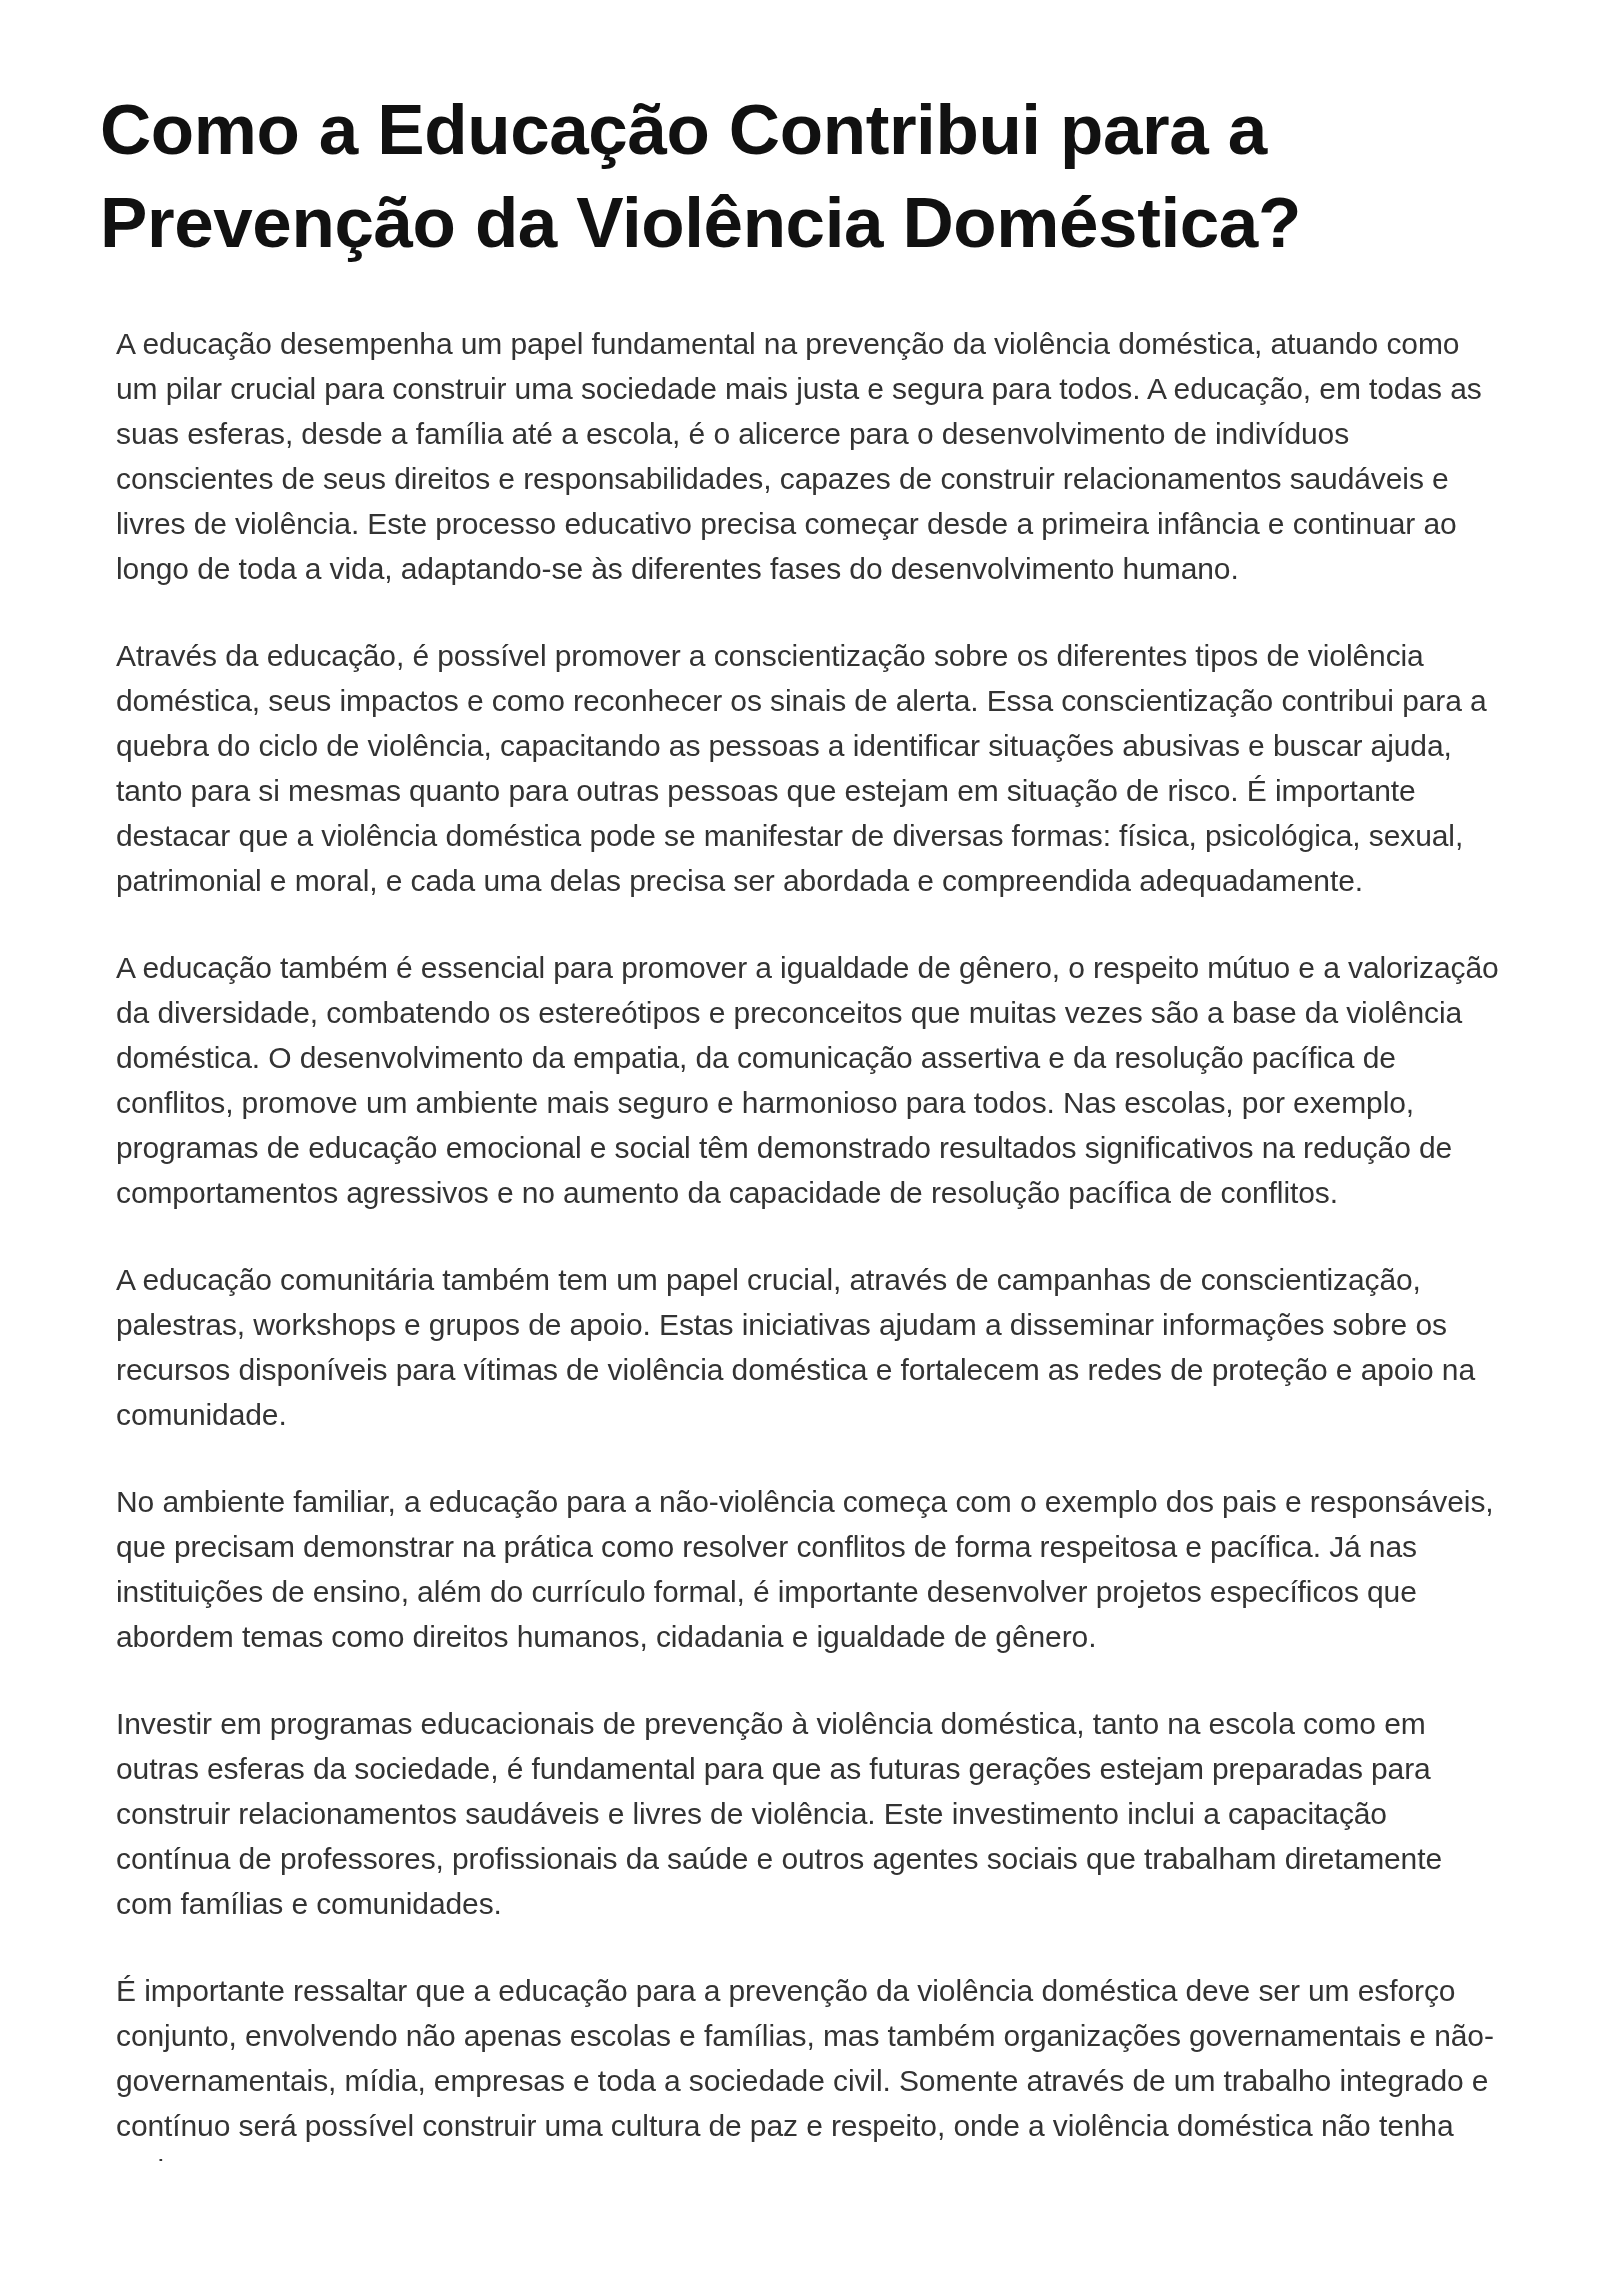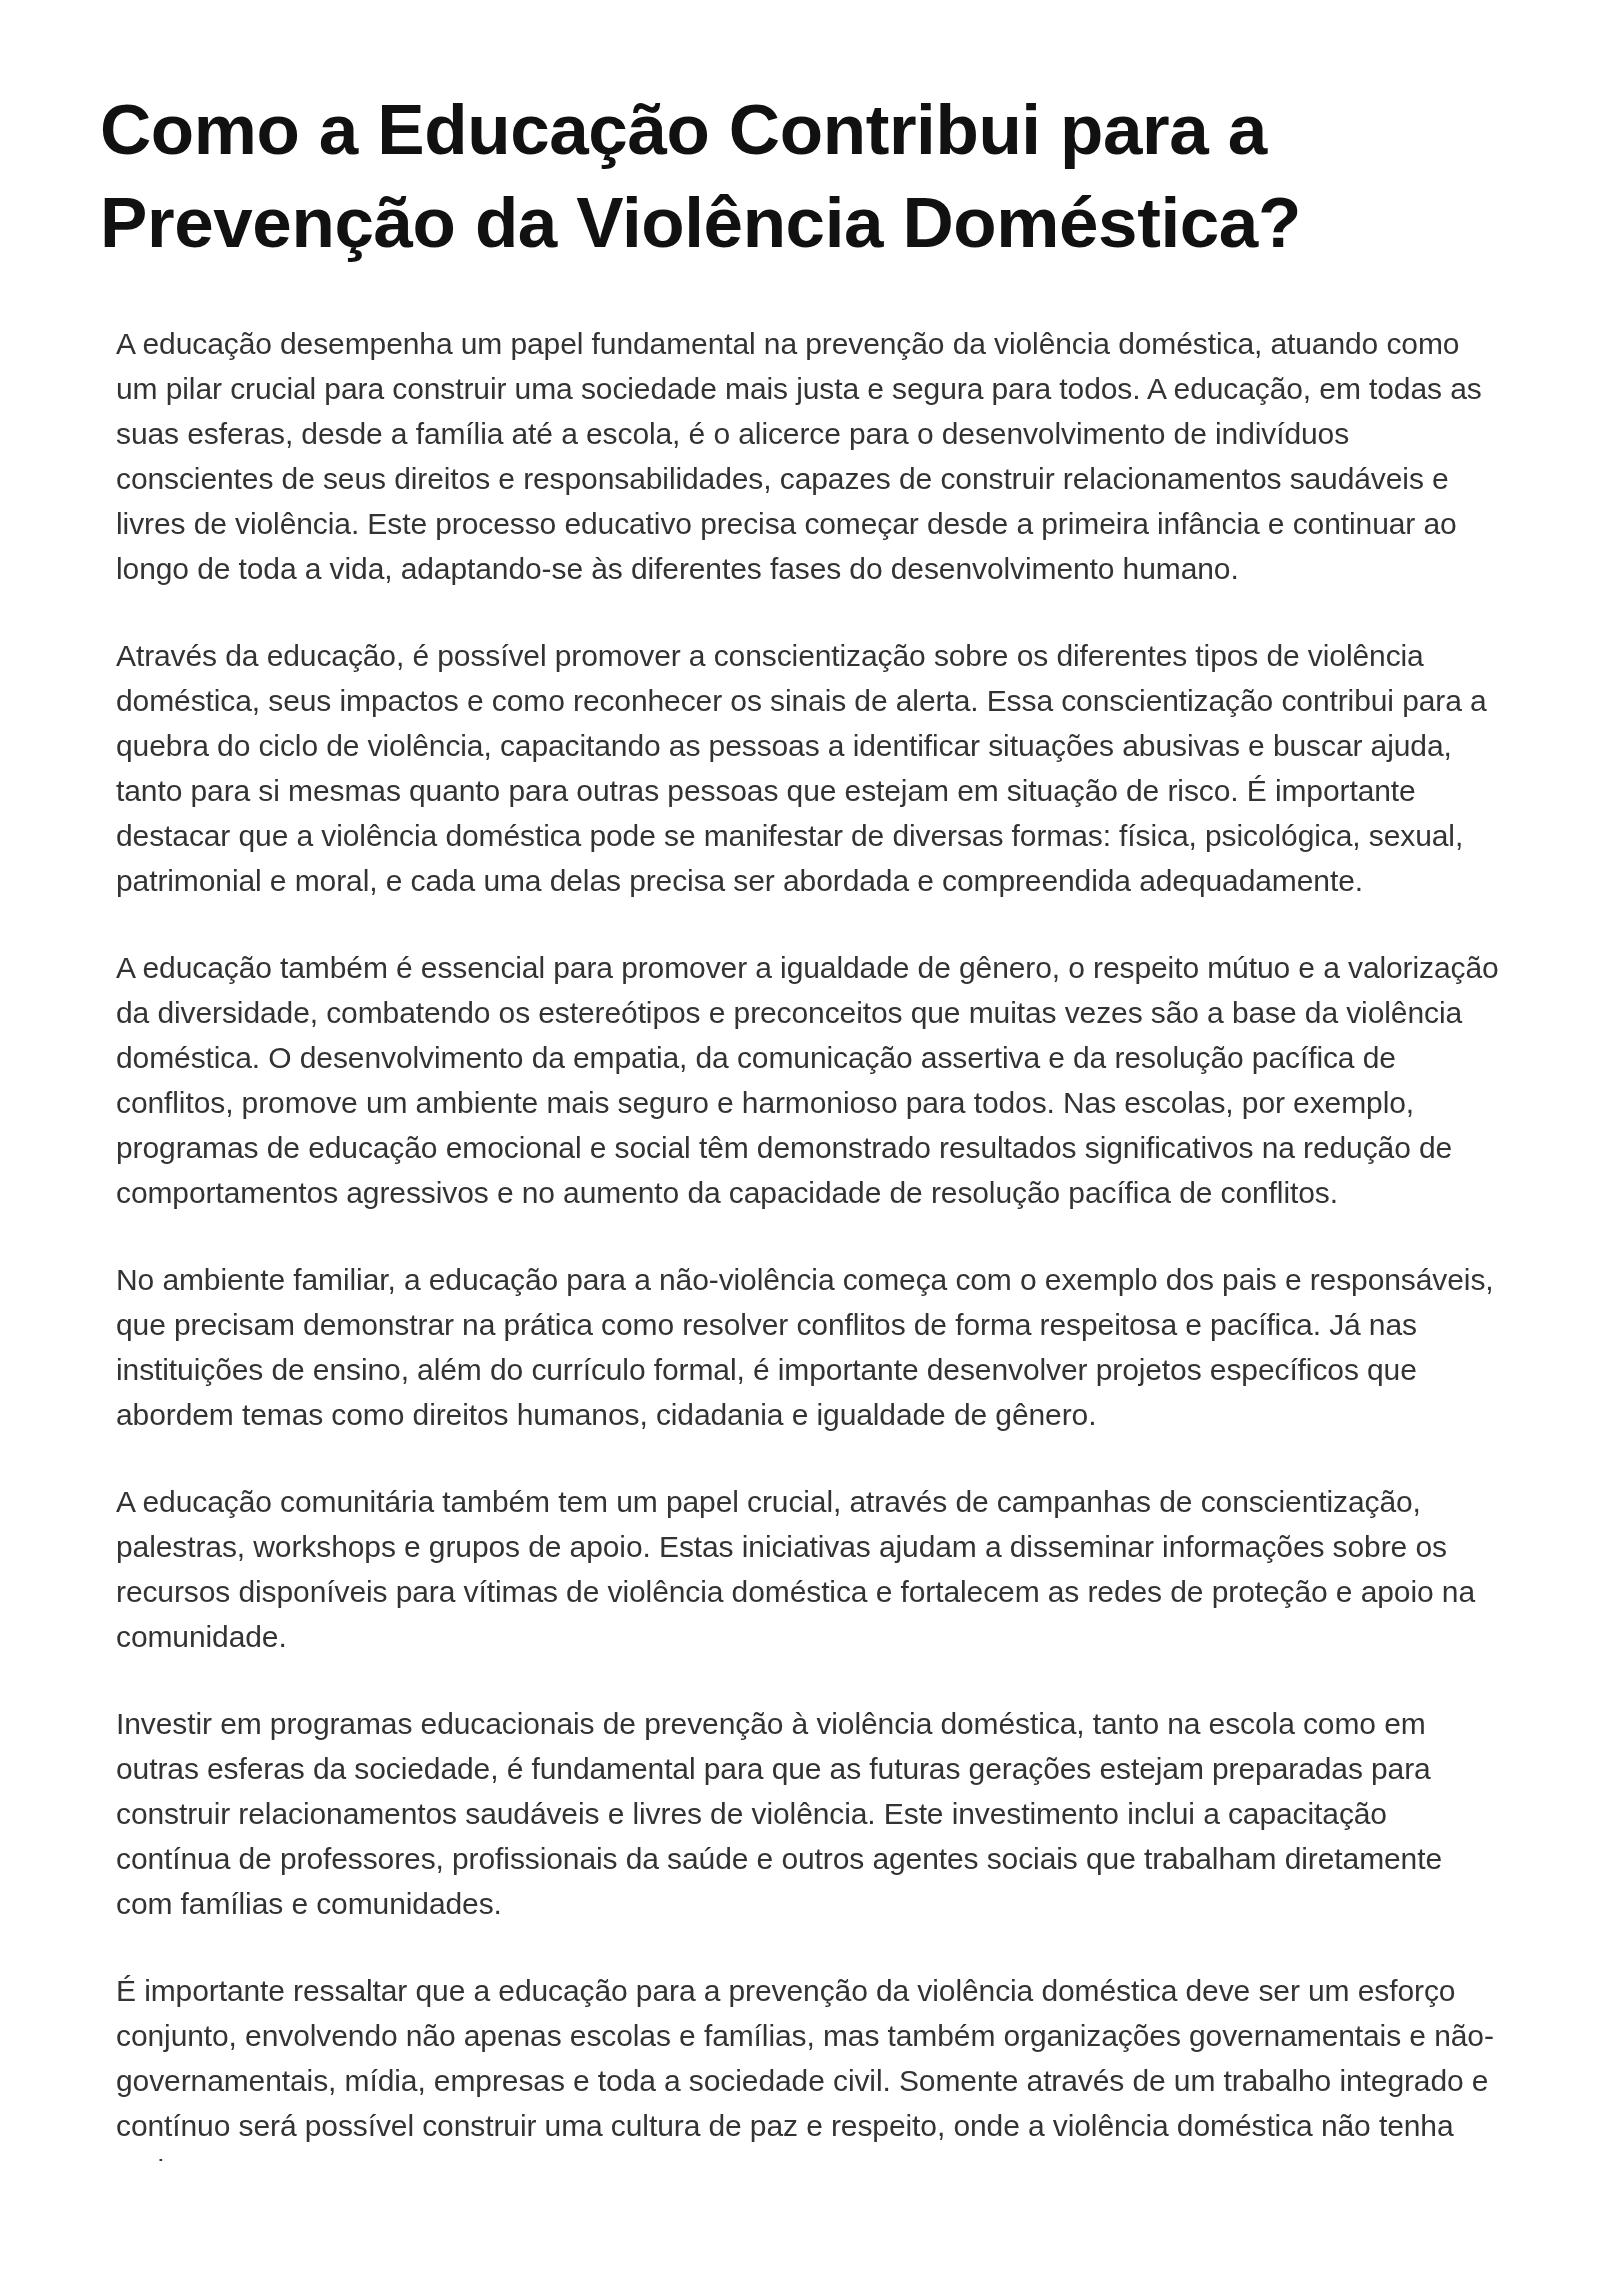--- a/index.html
+++ b/index.html
@@ -43,19 +43,19 @@
 </head>
 <body>
 
 <div class="page">
   <h1 class="article-title">Como a Educação Contribui para a Prevenção da Violência Doméstica?</h1>
 
   <div class="article-body">
     <p>A educação desempenha um papel fundamental na prevenção da violência doméstica, atuando como um pilar crucial para construir uma sociedade mais justa e segura para todos. A educação, em todas as suas esferas, desde a família até a escola, é o alicerce para o desenvolvimento de indivíduos conscientes de seus direitos e responsabilidades, capazes de construir relacionamentos saudáveis e livres de violência. Este processo educativo precisa começar desde a primeira infância e continuar ao longo de toda a vida, adaptando-se às diferentes fases do desenvolvimento humano.</p>
     <p>Através da educação, é possível promover a conscientização sobre os diferentes tipos de violência doméstica, seus impactos e como reconhecer os sinais de alerta. Essa conscientização contribui para a quebra do ciclo de violência, capacitando as pessoas a identificar situações abusivas e buscar ajuda, tanto para si mesmas quanto para outras pessoas que estejam em situação de risco. É importante destacar que a violência doméstica pode se manifestar de diversas formas: física, psicológica, sexual, patrimonial e moral, e cada uma delas precisa ser abordada e compreendida adequadamente.</p>
     <p>A educação também é essencial para promover a igualdade de gênero, o respeito mútuo e a valorização da diversidade, combatendo os estereótipos e preconceitos que muitas vezes são a base da violência doméstica. O desenvolvimento da empatia, da comunicação assertiva e da resolução pacífica de conflitos, promove um ambiente mais seguro e harmonioso para todos. Nas escolas, por exemplo, programas de educação emocional e social têm demonstrado resultados significativos na redução de comportamentos agressivos e no aumento da capacidade de resolução pacífica de conflitos.</p>
+    <p>A educação comunitária também tem um papel crucial, através de campanhas de conscientização, palestras, workshops e grupos de apoio. Estas iniciativas ajudam a disseminar informações sobre os recursos disponíveis para vítimas de violência doméstica e fortalecem as redes de proteção e apoio na comunidade.</p>
     <p>No ambiente familiar, a educação para a não-violência começa com o exemplo dos pais e responsáveis, que precisam demonstrar na prática como resolver conflitos de forma respeitosa e pacífica. Já nas instituições de ensino, além do currículo formal, é importante desenvolver projetos específicos que abordem temas como direitos humanos, cidadania e igualdade de gênero.</p>
-    <p>A educação comunitária também tem um papel crucial, através de campanhas de conscientização, palestras, workshops e grupos de apoio. Estas iniciativas ajudam a disseminar informações sobre os recursos disponíveis para vítimas de violência doméstica e fortalecem as redes de proteção e apoio na comunidade.</p>
     <p>Investir em programas educacionais de prevenção à violência doméstica, tanto na escola como em outras esferas da sociedade, é fundamental para que as futuras gerações estejam preparadas para construir relacionamentos saudáveis e livres de violência. Este investimento inclui a capacitação contínua de professores, profissionais da saúde e outros agentes sociais que trabalham diretamente com famílias e comunidades.</p>
     <p>É importante ressaltar que a educação para a prevenção da violência doméstica deve ser um esforço conjunto, envolvendo não apenas escolas e famílias, mas também organizações governamentais e não-governamentais, mídia, empresas e toda a sociedade civil. Somente através de um trabalho integrado e contínuo será possível construir uma cultura de paz e respeito, onde a violência doméstica não tenha mais espaço.</p>
   </div>
 </div>
 
 
 </body></html>

